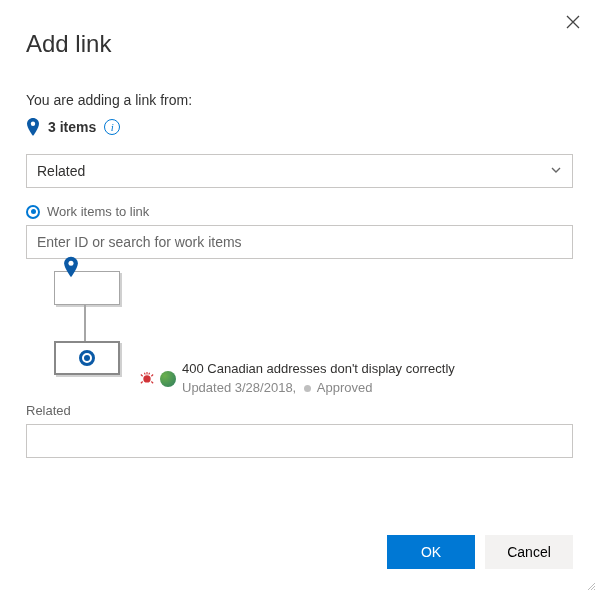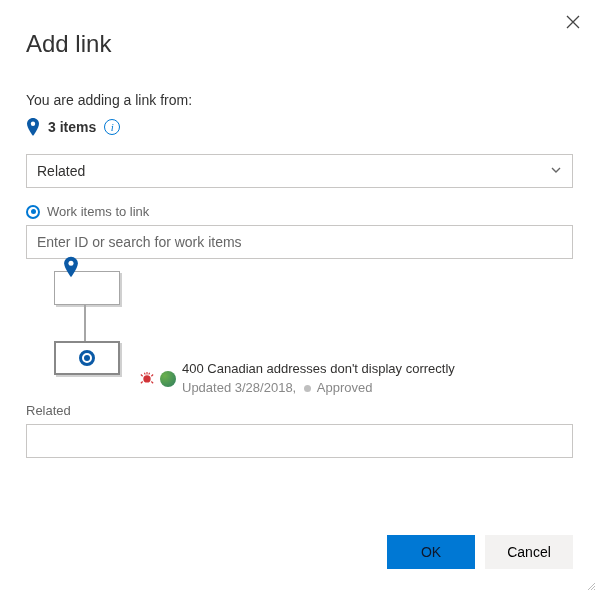--- a/index.html
+++ b/index.html
@@ -158,21 +158,21 @@
       gap:10px;
     }
     .btn {
       min-width:88px;
       height:34px;
       border:none;
       font-size:14px;
       cursor:pointer;
       padding:0 18px;
     }
-    .btn-primary { background:#0078d4; color:#0f172a; }
+    .btn-primary { background:#0078d4; color:#ffffff; }
     .btn-secondary { background:#f3f2f1; color:#000000; }
     .resize {
       position:absolute;
       bottom:3px; right:3px;
       width:12px;height:12px;
       color:#bbb;
     }
     .comment-section { margin-top: 26px;}
   </style>
 </head>

